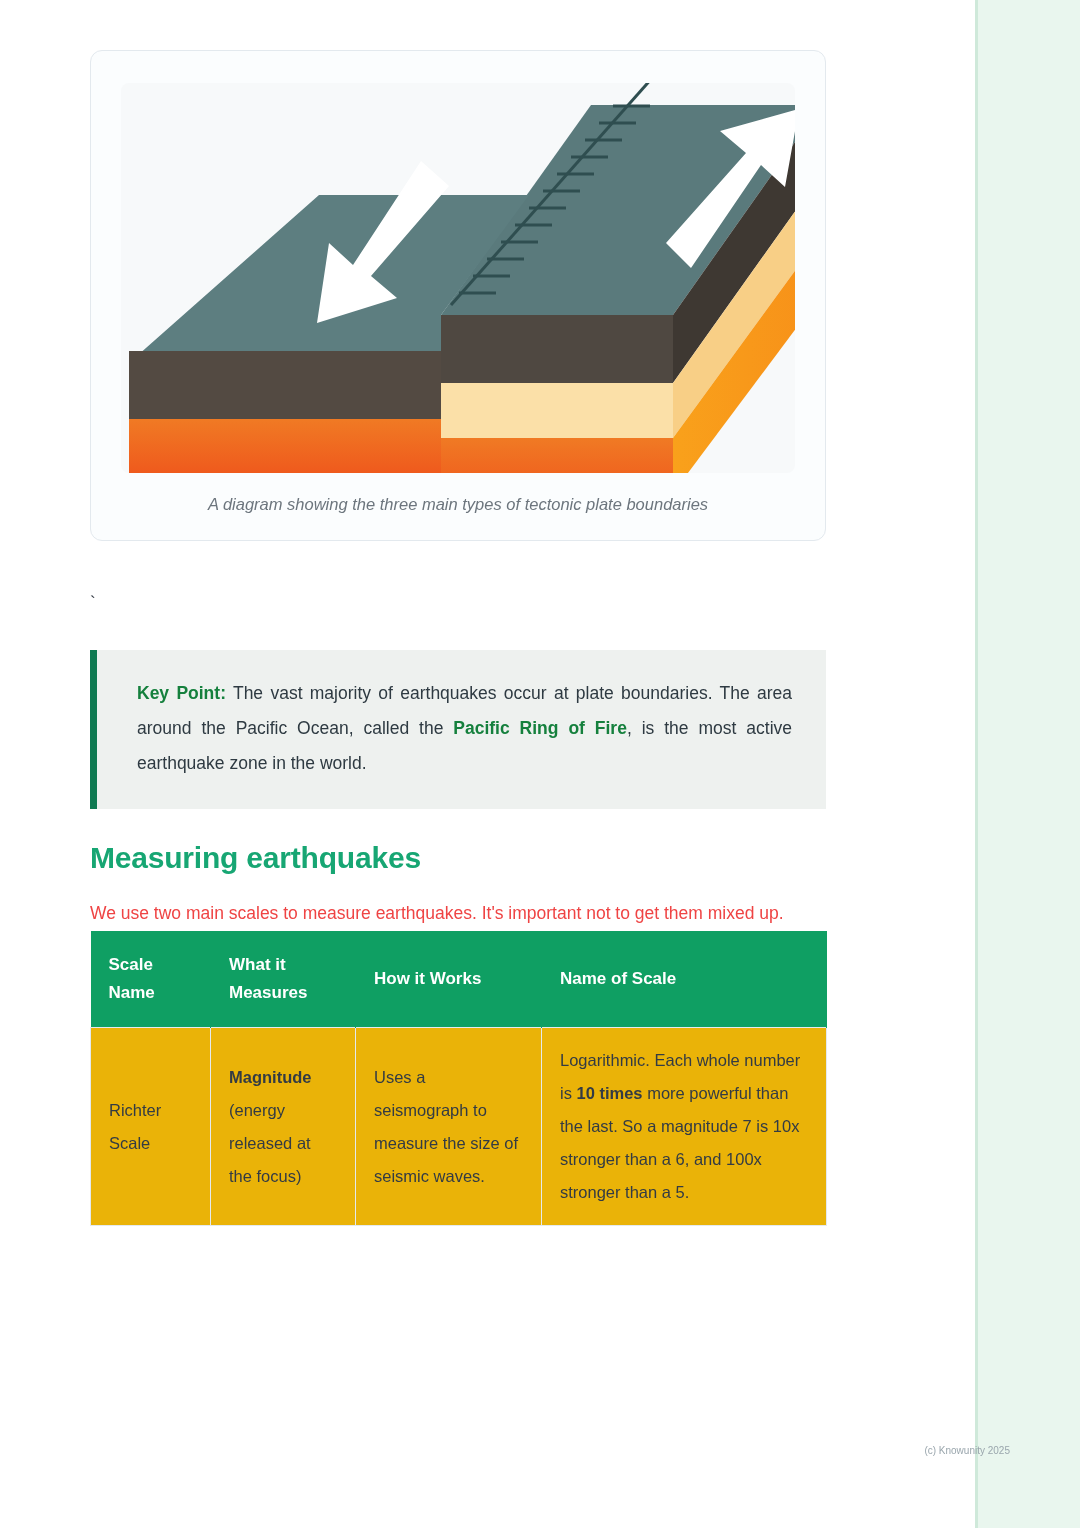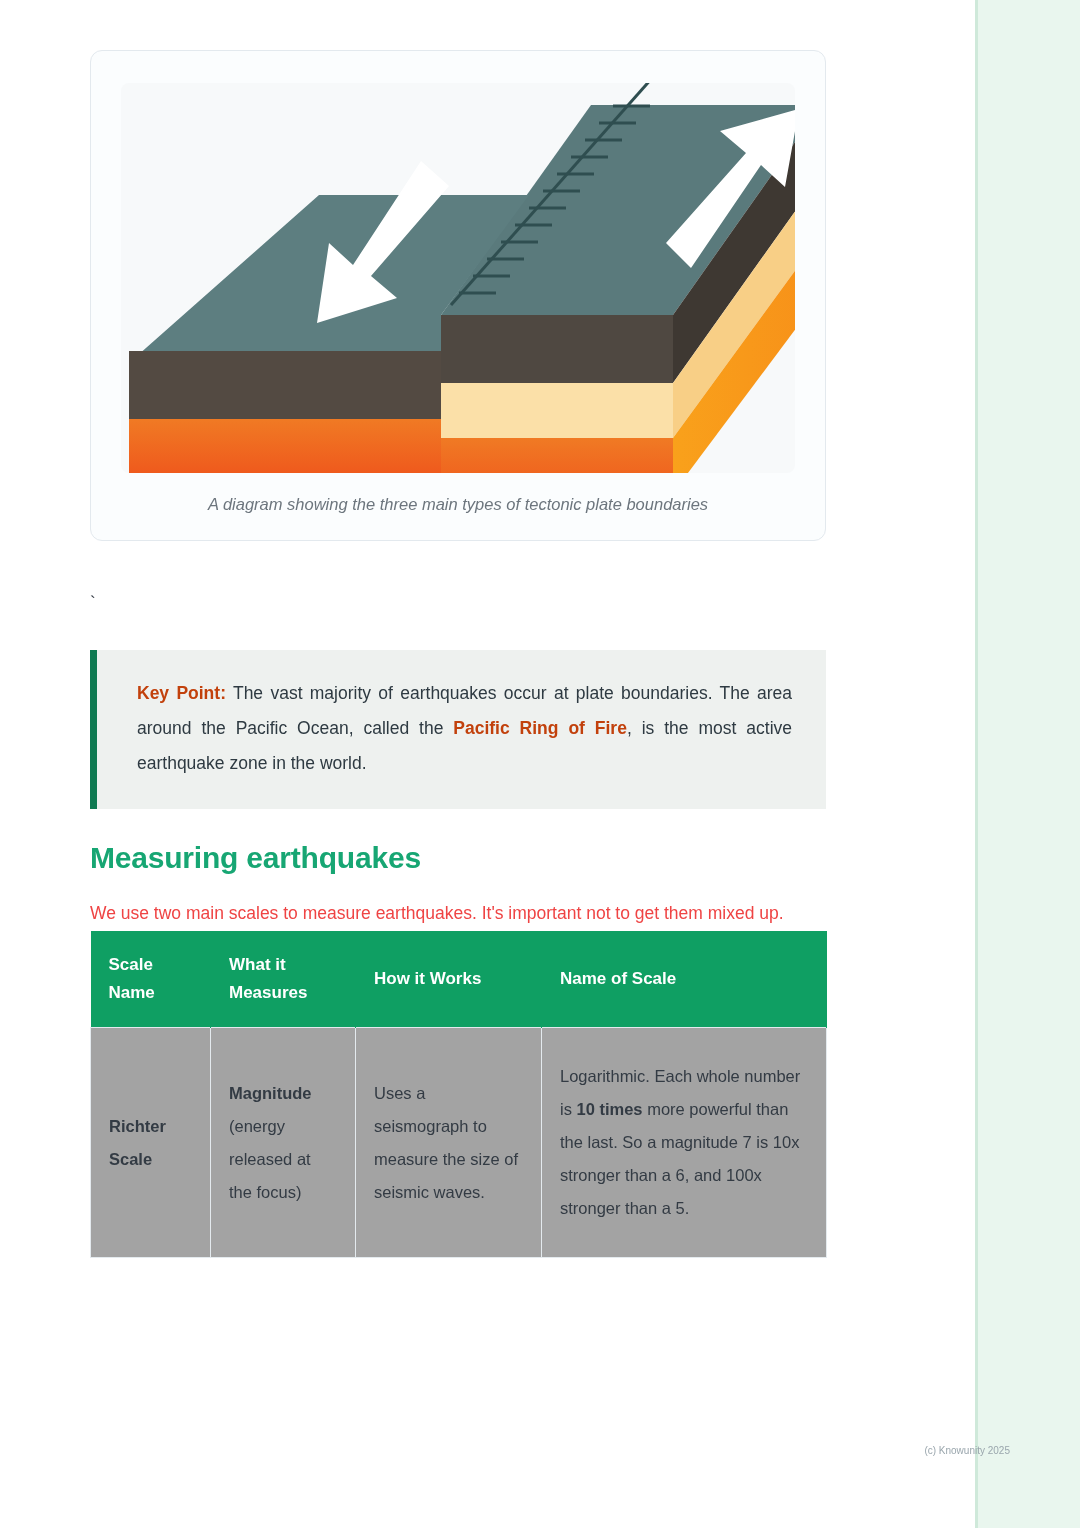--- a/index.html
+++ b/index.html
@@ -61,21 +61,21 @@
     border-left:7px solid #0f7a52;
     padding:26px 34px 28px 40px;
   }
   .callout p {
     margin:0;
     font-size:17.5px;
     line-height:35px;
     text-align:justify;
     color:#2e3a42;
   }
-  .callout b { font-weight:bold; color:#c2410c; }
+  .callout b { font-weight:bold; color:#15803d; }
 
   
   h2.section-title {
     color:#17a673;
     font-size:30px;
     font-weight:bold;
     margin:32px 0 0 0;
     letter-spacing:-0.2px;
   }
   p.body-text {
@@ -103,27 +103,27 @@
     line-height:28px;
     vertical-align:middle;
     border-right:1px solid #0f9f63;
   }
   table.scales col.c1 { width:120px; }
   table.scales col.c2 { width:145px; }
   table.scales col.c3 { width:186px; }
   table.scales col.c4 { width:285px; }
   table.scales tbody td {
     border:1px solid #e4eaee;
-    padding:32px 18px;
+    padding:16px 18px;
     vertical-align:middle;
     line-height:33px;
     color:#333b44;
-    background:#a3a3a3;
-  }
-  table.scales tbody td.strong { font-weight:bold; }
+    background:#eab308;
+  }
+  table.scales tbody td.strong { font-weight:normal; }
   table.scales tbody td b { font-weight:bold; }
   table.scales tbody tr td:first-child { border-left:1px solid #e4eaee; }
 
   
   .copyright {
     position:absolute;
     right:70px; bottom:72px;
     font-size:10px;
     color:#9aa6ad;
   }

